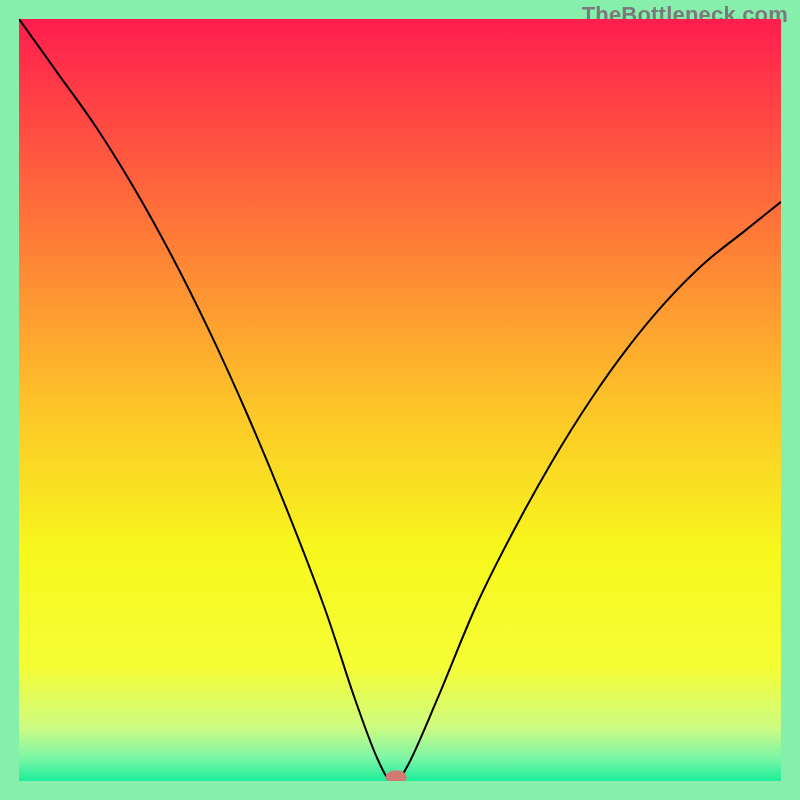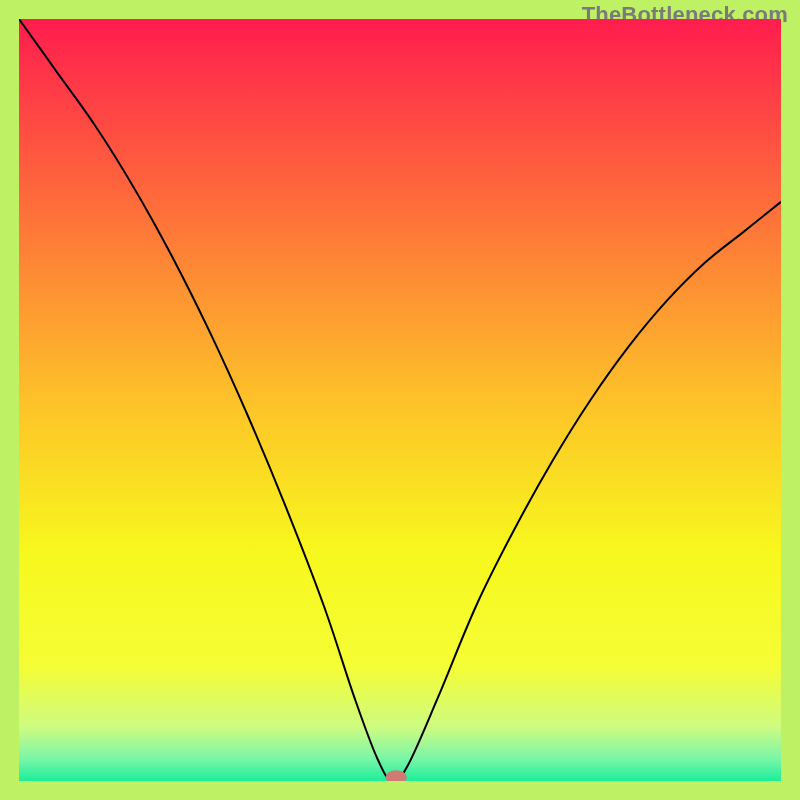--- a/index.html
+++ b/index.html
@@ -8,21 +8,21 @@
     width: 800px;
     height: 800px;
     overflow: hidden;
     background: #000;
     font-family: Arial, Helvetica, sans-serif;
   }
   .frame {
     position: relative;
     width: 800px;
     height: 800px;
-    background: #bef264;
+    background: #86efac;
   }
   .plot {
     position: absolute;
     left: 19px;
     top: 19px;
     width: 762px;
     height: 762px;
   }
   .plot svg {
     display: block;

